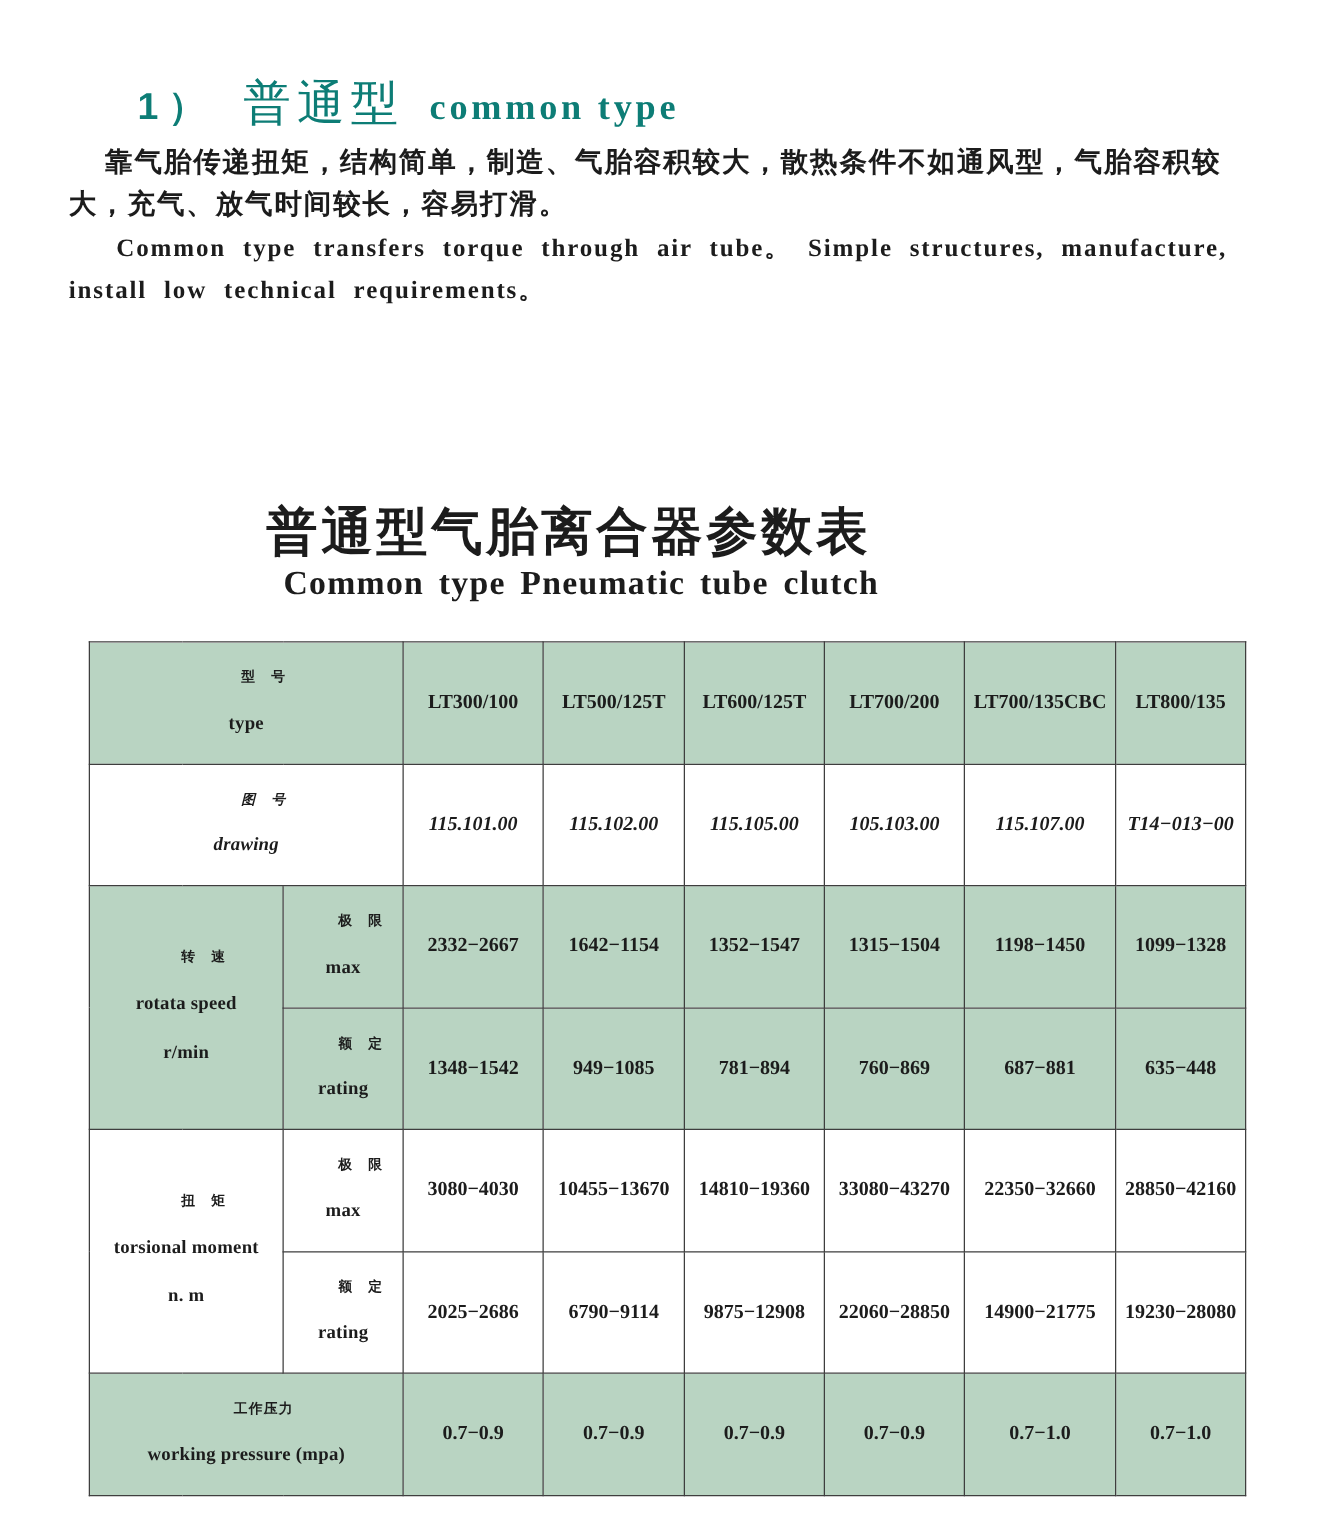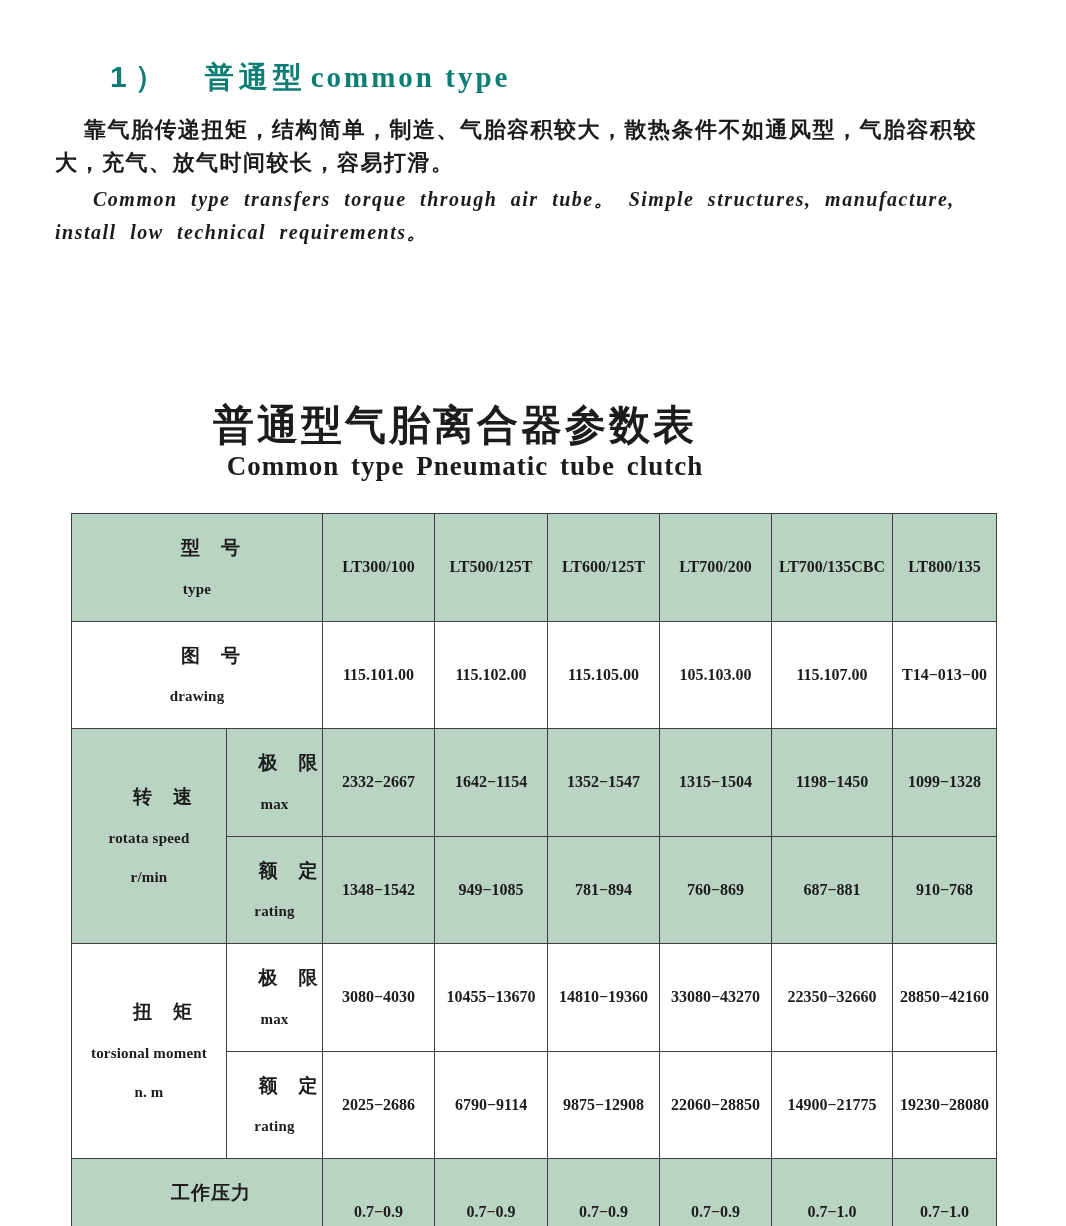--- a/index.html
+++ b/index.html
@@ -3,55 +3,55 @@
 <meta charset="utf-8">
 <style>
   * { margin:0; padding:0; box-sizing:border-box; }
   html,body { background:#ffffff; }
   body {
     width:1066px; height:1226px; position:relative;
     font-family:"Liberation Serif","DejaVu Serif",serif; color:#1c1c1c;
   }
   .heading { position:absolute; left:110px; top:57px; white-space:nowrap; color:#0d7d76; }
   .heading .num { font-family:"Liberation Sans","DejaVu Sans",sans-serif; font-weight:bold; font-size:30px; letter-spacing:8px; }
-  .heading .zh  { font-family:"Liberation Sans","DejaVu Sans",sans-serif; font-weight:bold; font-size:29px; letter-spacing:5px; margin-left:32px; }
-  .heading .en  { font-family:"Liberation Serif","DejaVu Serif",serif; font-weight:bold; font-size:29px; letter-spacing:3px; margin-left:4px; }
+  .heading .zh  { font-family:"Liberation Sans","DejaVu Sans",sans-serif; font-weight:normal; font-size:38px; letter-spacing:5px; margin-left:22px; }
+  .heading .en  { font-family:"Liberation Serif","DejaVu Serif",serif; font-weight:bold; font-size:29px; letter-spacing:3px; margin-left:20px; }
 
   .para-zh {
     position:absolute; left:55px; top:113px; width:960px;
     font-family:"Liberation Sans","DejaVu Sans",sans-serif;
     font-weight:600; font-size:22px; line-height:33px; letter-spacing:1.5px;
     text-indent:29px;
   }
   .para-en {
     position:absolute; left:55px; top:183px; width:960px;
     font-weight:bold; font-size:20px; line-height:33px;
-    letter-spacing:1.5px; word-spacing:7px; text-indent:38px;font-style:italic;
+    letter-spacing:1.5px; word-spacing:7px; text-indent:38px;
   }
 
   .tbl-title-zh { position:absolute; top:398px; left:0; width:910px; text-align:center;
                   font-weight:bold; font-size:41px; letter-spacing:3px; }
   .tbl-title-en { position:absolute; top:451px; left:0; width:930px; text-align:center;
                   font-weight:bold; font-size:27px; letter-spacing:1px; word-spacing:4px; }
 
   table.spec {
     position:absolute; left:71px; top:513px; width:925px;
     border-collapse:collapse; table-layout:fixed;
     background:#ffffff;
   }
   table.spec td {
     border:1.6px solid #3e3e3e;
     text-align:center; vertical-align:middle;
     font-weight:bold; font-size:16px; line-height:1.25;
     padding:2px 1px; white-space:pre-line; overflow:hidden;
   }
   tr.g td { background:#b9d4c2; }
-  .zh-l { display:block; font-family:"Liberation Sans","DejaVu Sans",sans-serif; font-size:19px; letter-spacing:1px;margin-left:28px; }
+  .zh-l { display:block; font-family:"Liberation Sans","DejaVu Sans",sans-serif; font-size:11px; letter-spacing:1px;margin-left:28px; }
   .en-l { display:block; font-size:15px; letter-spacing:0.2px; }
-  tr.rh50 { height:50px; } tr.rh46 { height:46px; } tr.rh43 { height:43px; }
+  tr.rh50 { height:50px; } tr.rh46 { height:46px;font-style:italic; } tr.rh43 { height:43px; }
   tr.rh44 { height:44px; }
 </style>
 </head>
 <body>
 
 <div class="heading">
   <span class="num">1）</span><span class="zh">普通型</span><span class="en">common type</span>
 </div>
 
 <p class="para-zh">靠气胎传递扭矩，结构简单，制造、气胎容积较大，散热条件不如通风型，气胎容积较大，充气、放气时间较长，容易打滑。</p>
@@ -121,21 +121,21 @@
   <tr class="g rh43">
     <td>
       <span class="zh-l">额　定</span>
       <span class="en-l">rating</span>
     </td>
     <td>1348−1542</td>
     <td>949−1085</td>
     <td>781−894</td>
     <td>760−869</td>
     <td>687−881</td>
-    <td>910−768</td>
+    <td>635−448</td>
   </tr>
 
   <tr class="rh44">
     <td colspan="2" rowspan="2">
       <span class="zh-l">扭　矩</span>
       <span class="en-l">torsional moment</span>
       <span class="en-l">n. m</span>
     </td>
     <td>
       <span class="zh-l">极　限</span>

